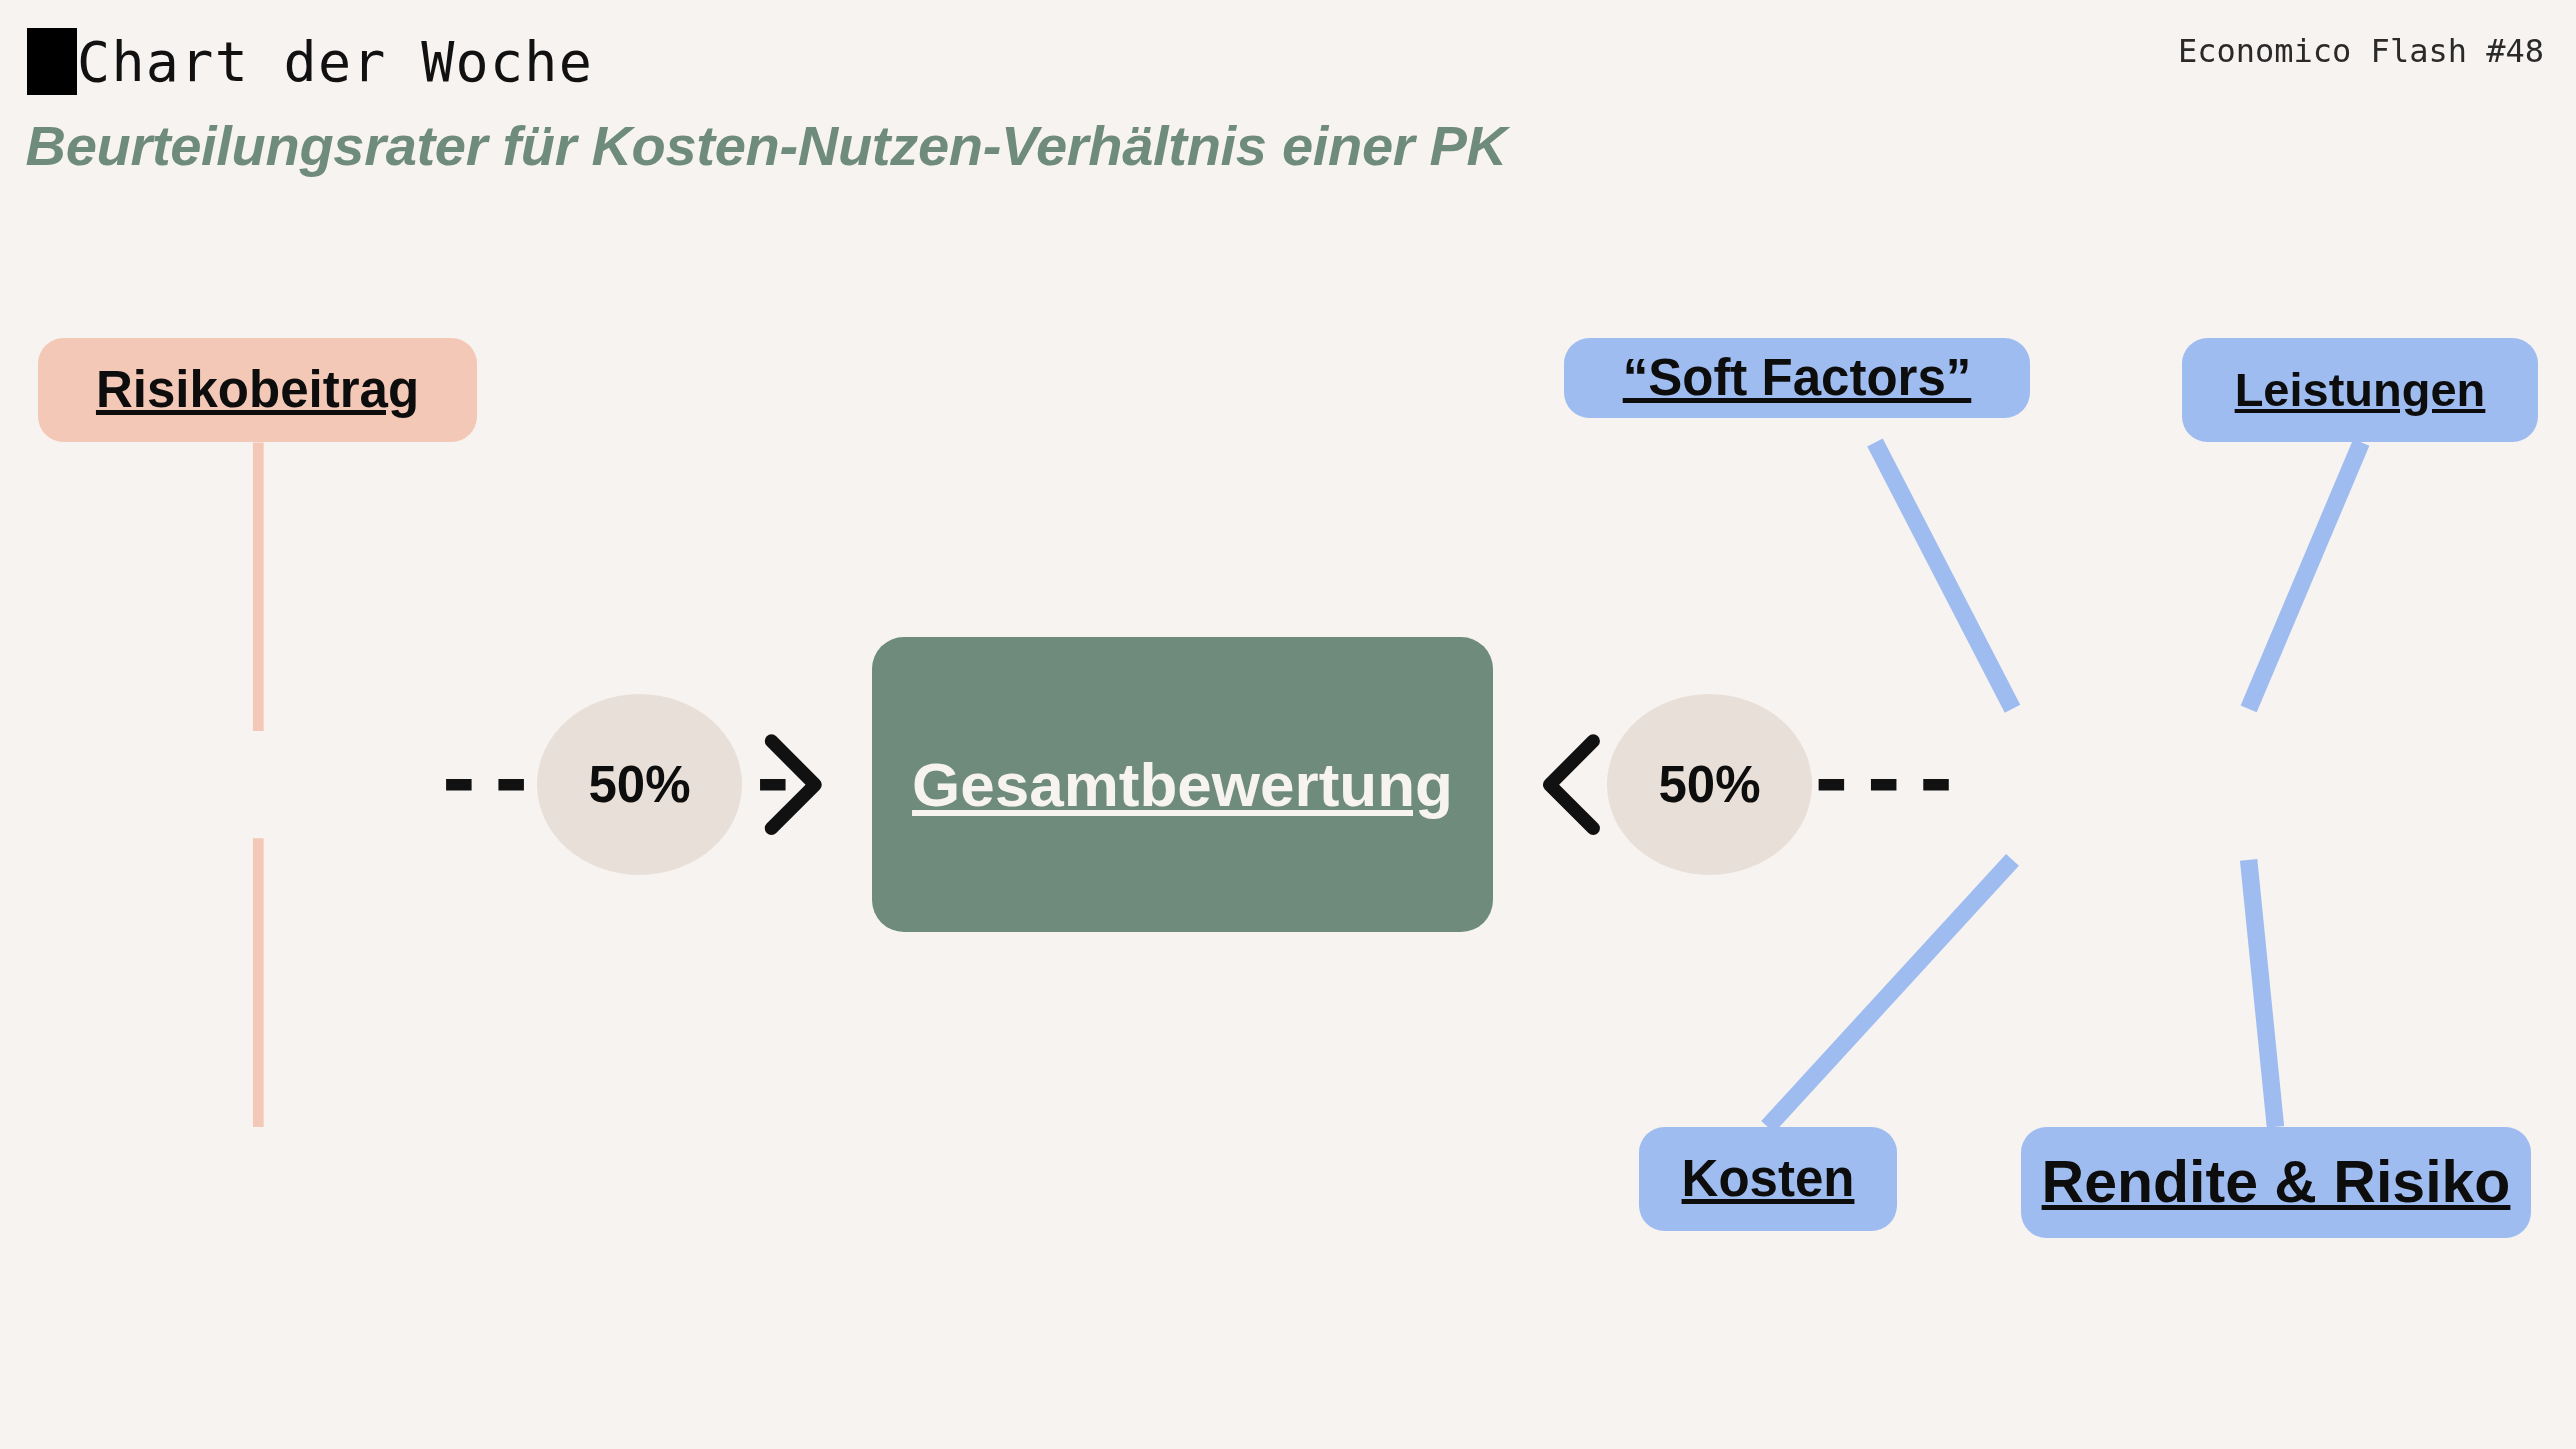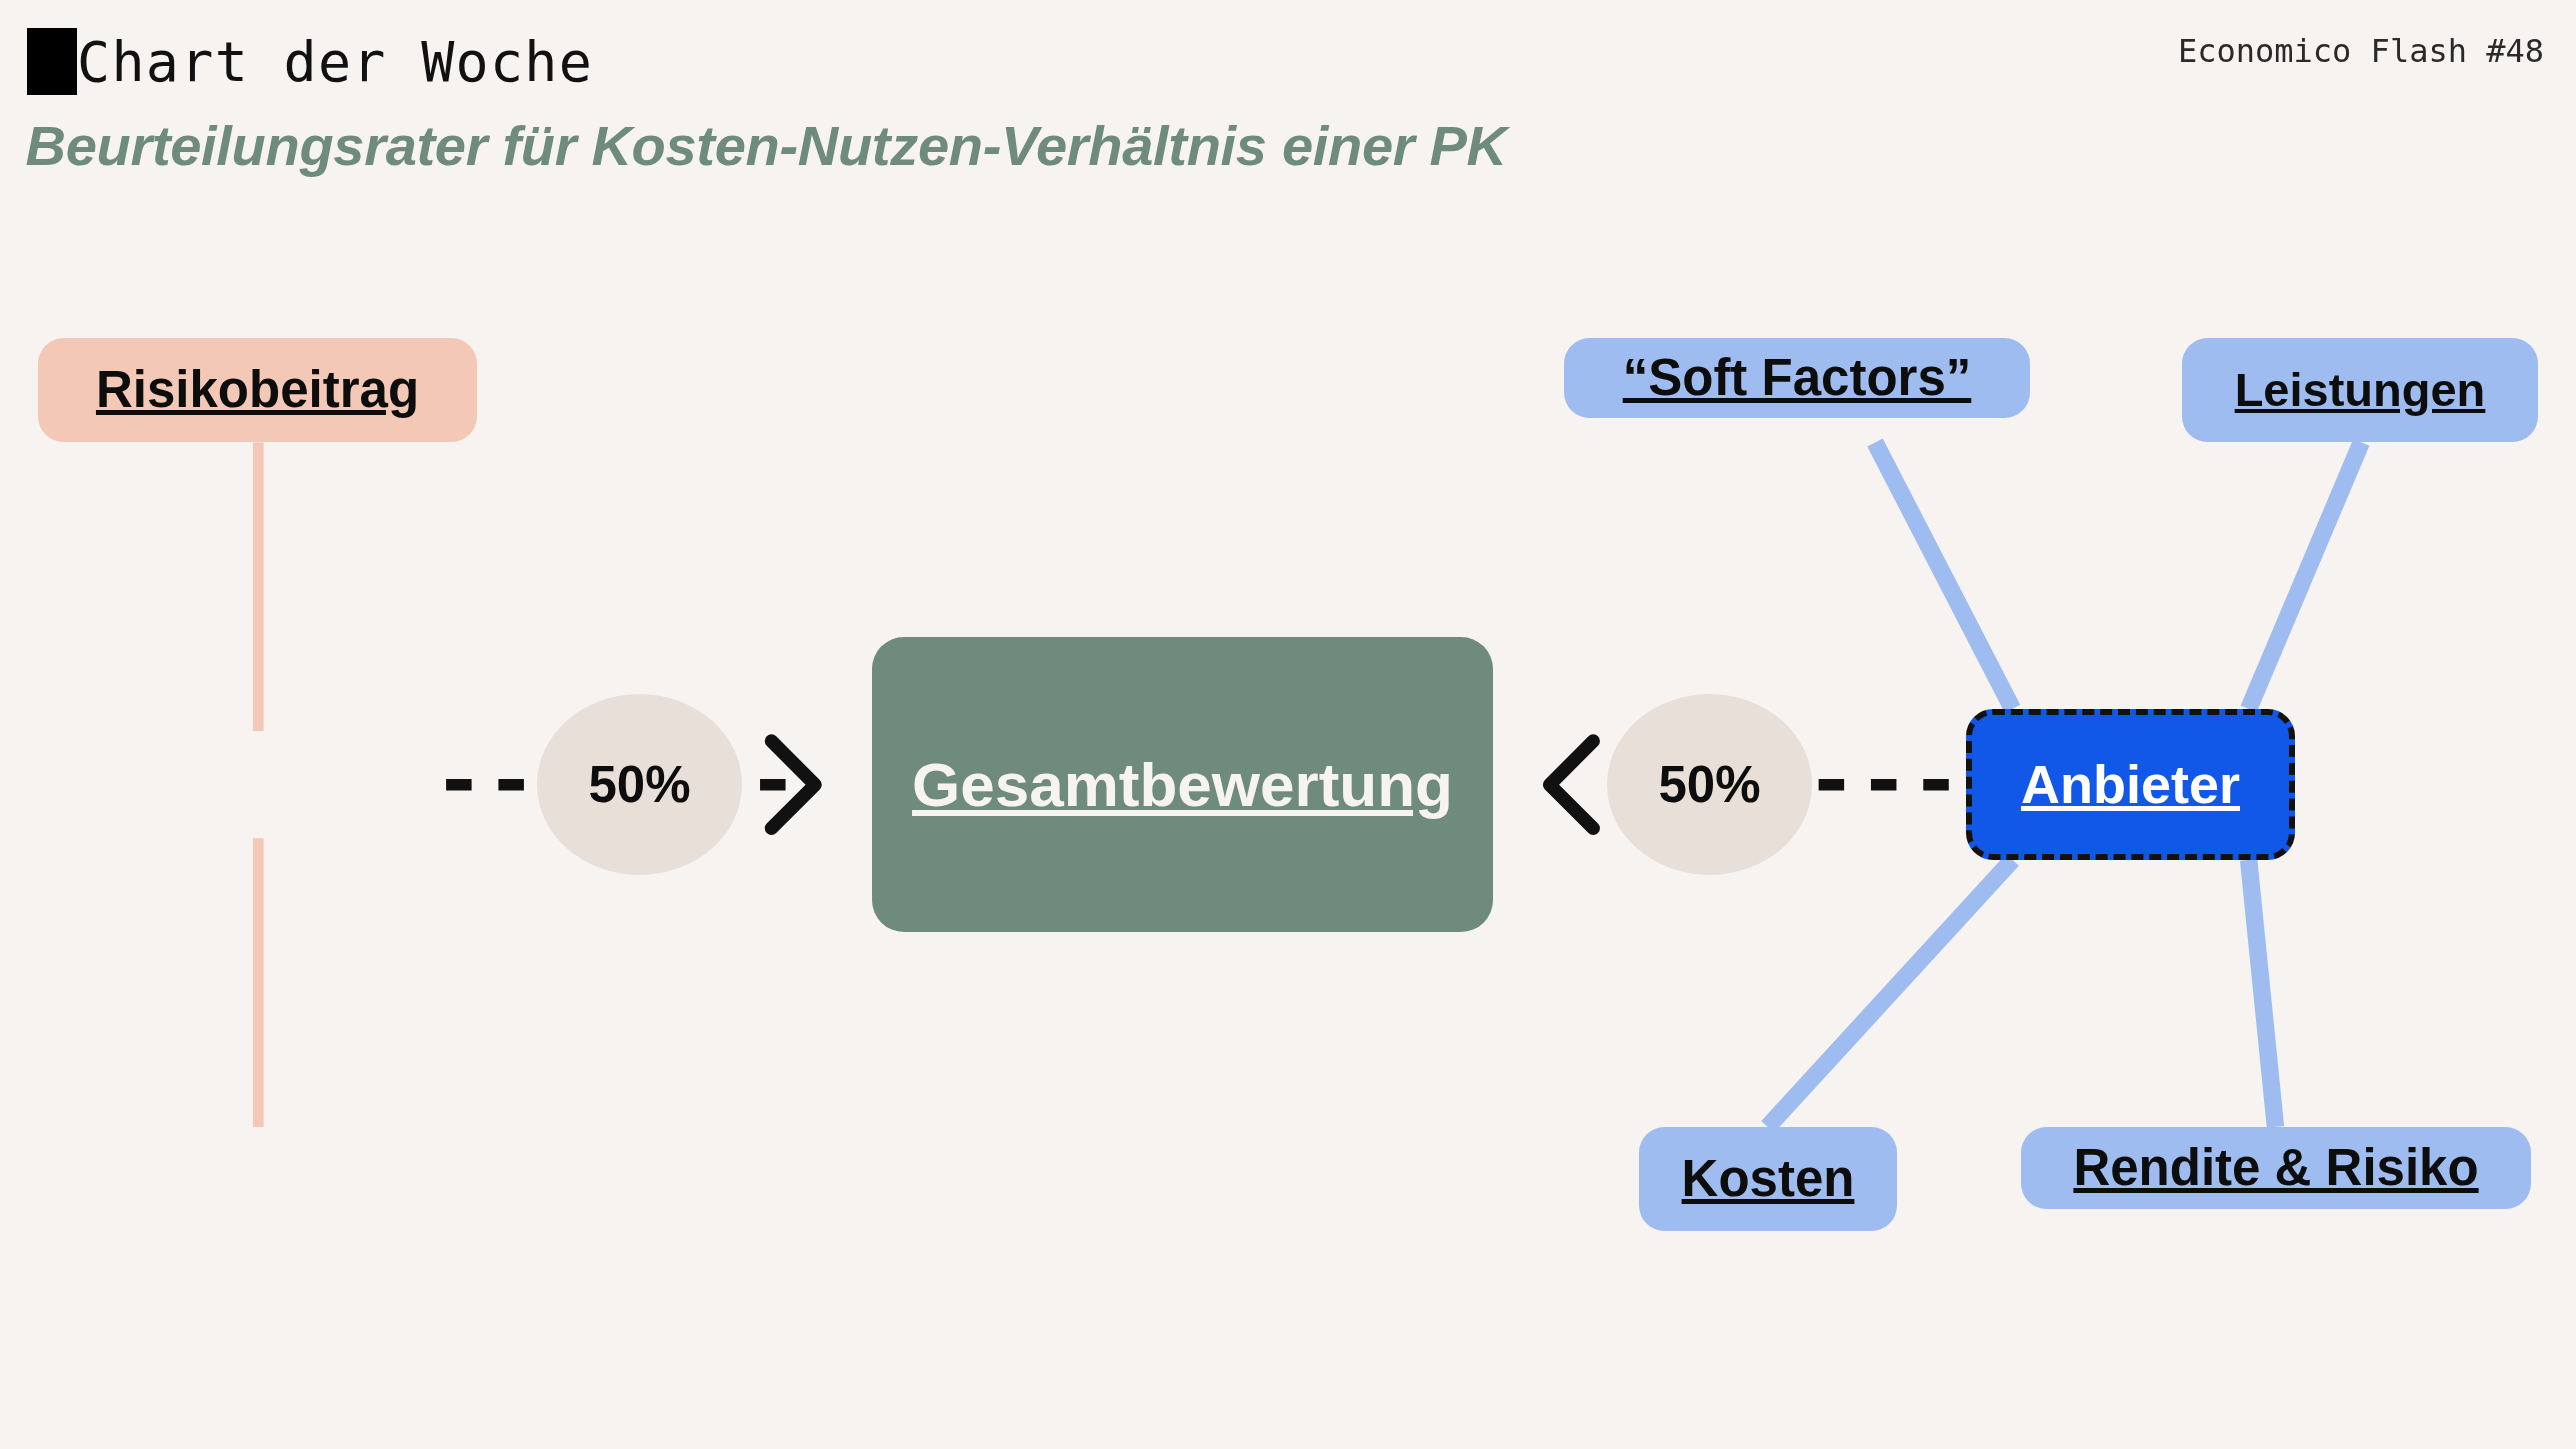--- a/index.html
+++ b/index.html
@@ -80,22 +80,22 @@
   }
   #n-leistungen{
     left:2182px;top:117px;width:356px;height:104px;
     background:#9FBCF0;color:#0d0d0d;font-size:47px;border-radius:25.5px;
   }
   #n-kosten{
     left:1639px;top:906px;width:258px;height:104px;
     background:#9FBCF0;color:#0d0d0d;font-size:51px;border-radius:25.5px;
   }
   #n-rendite{
-    left:2021px;top:906px;width:510px;height:82px;
-    background:#9FBCF0;color:#0d0d0d;font-size:51px;border-radius:25.5px;
+    left:2021px;top:906px;width:510px;height:111px;
+    background:#9FBCF0;color:#0d0d0d;font-size:59px;border-radius:25.5px;
   }
   #n-anbieter{
     left:1966px;top:488px;width:329px;height:151px;
     background:#1158E8;color:#ffffff;font-size:54px;font-weight:600;
     border:6px dashed #111111;border-radius:27px;
   }
 
   
   .pill{
     position:absolute;
@@ -160,23 +160,20 @@
   </div>
 
   <div class="node" id="n-soft">
     <span>“Soft Factors”</span>
   </div>
 
   <div class="node" id="n-leistungen">
     <span>Leistungen</span>
   </div>
 
-  <div class="node" id="n-anbieter">
-    <span>Anbieter</span>
-  </div>
 
   <div class="node" id="n-kosten">
     <span>Kosten</span>
   </div>
 
   <div class="node" id="n-rendite">
     <span>Rendite &amp; Risiko</span>
   </div>
 
 </div>

